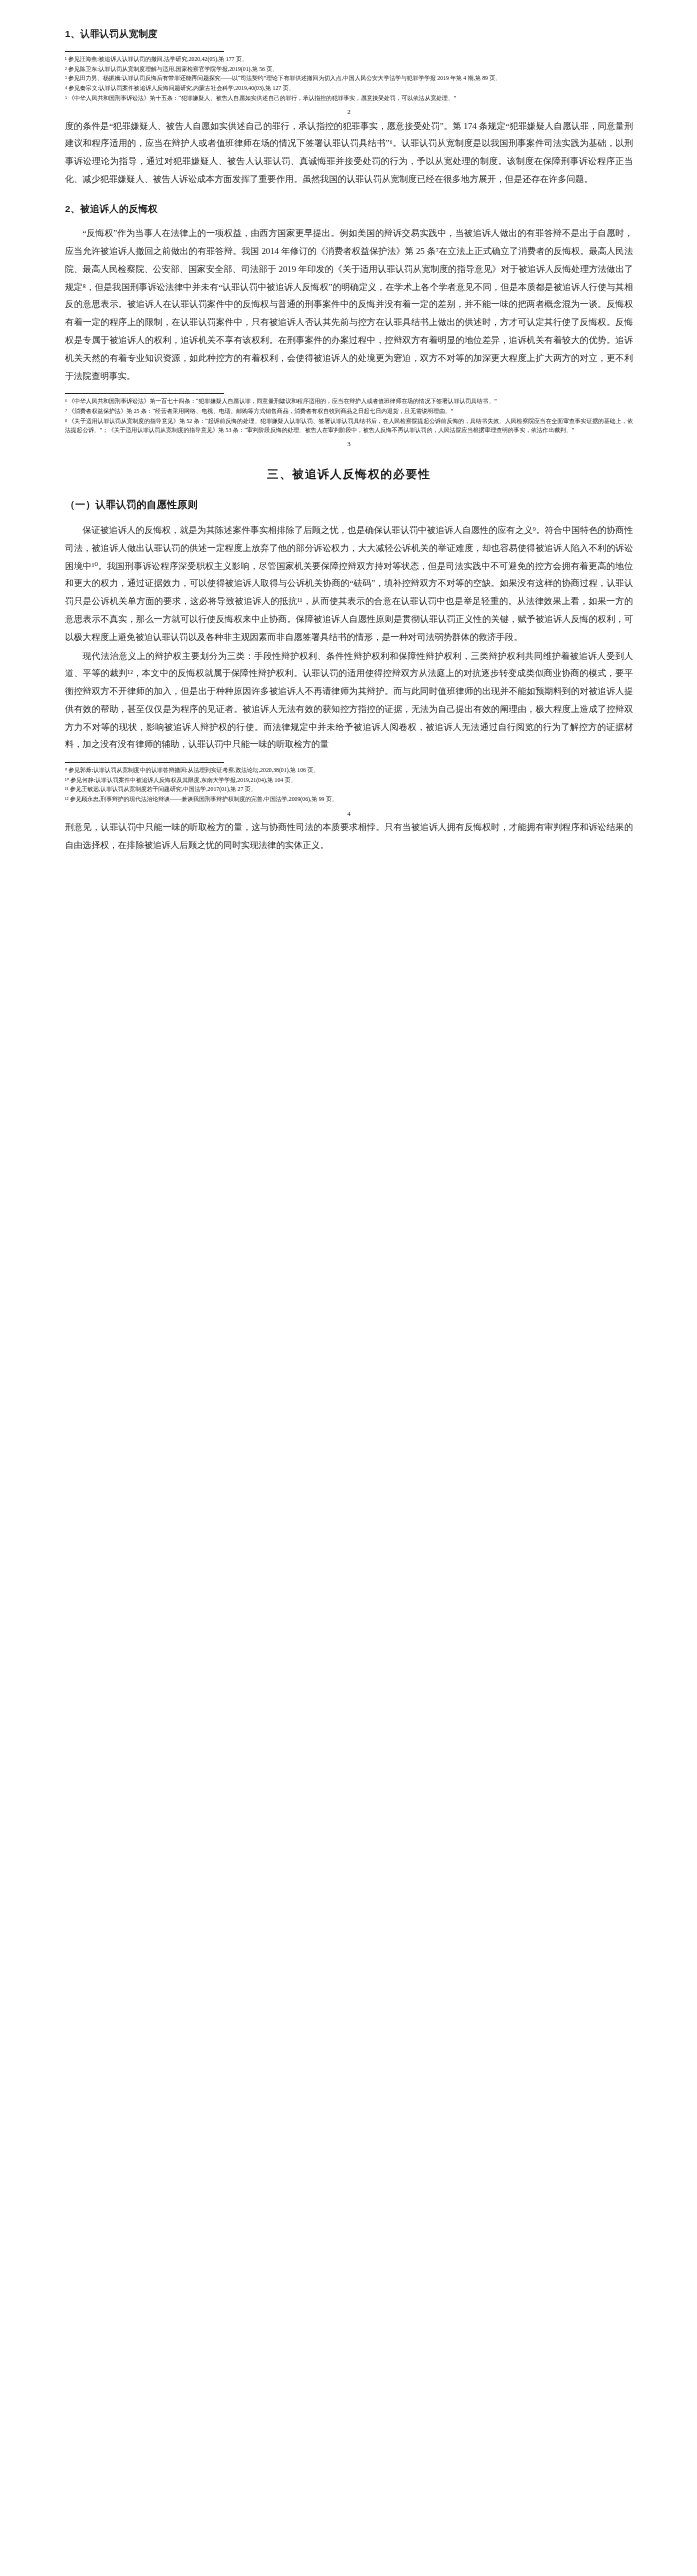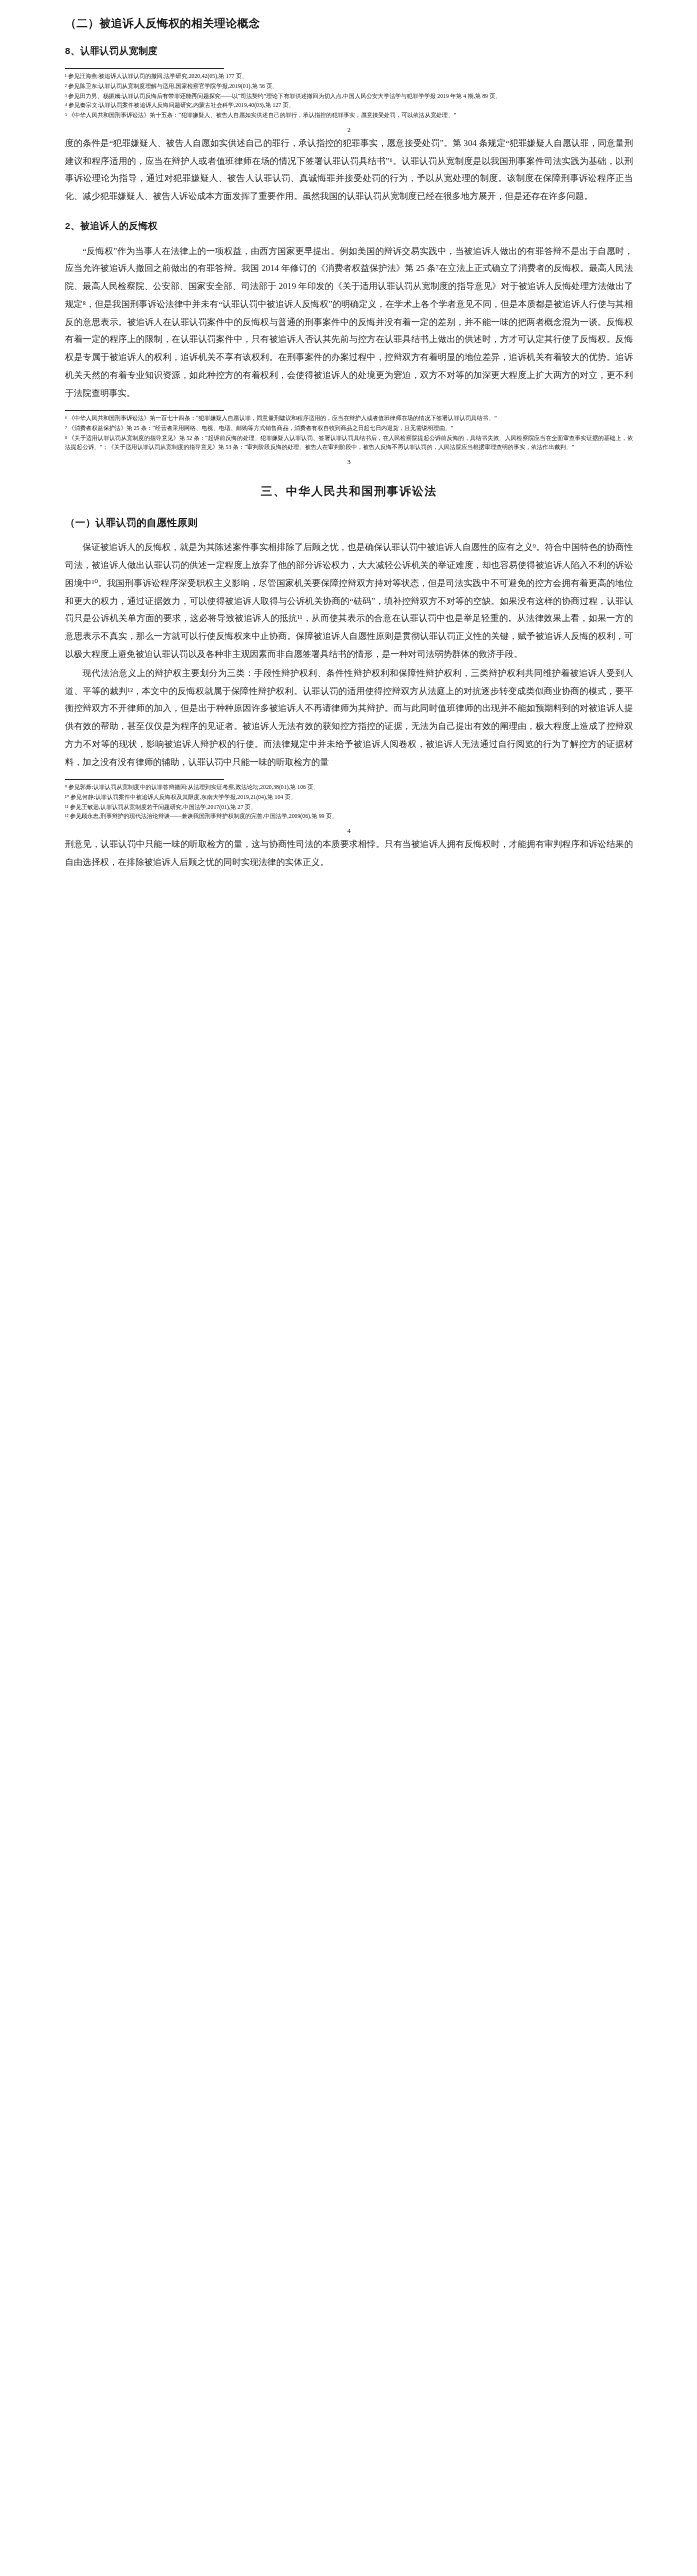--- a/index.html
+++ b/index.html
@@ -75,54 +75,53 @@
     font-size: 6.8px;
     margin: 5.5px 0 2.2px 0;
     color: #111;
   }
 </style>
 </head>
 <body>
 
 <div class="page">
 
-  <h2 class="sec-title">（二）被追诉人反悔权的相关理论概念</h2>
 
-  <h3 class="sub-title">8、认罪认罚从宽制度</h3>
+  <h3 class="sub-title">1、认罪认罚从宽制度</h3>
 
 
   <hr class="fn-rule">
 
   <div class="footnotes">
     <p class="fn">¹ 参见汪海燕:被追诉人认罪认罚的撤回,法学研究,2020,42(05),第 177 页。</p>
     <p class="fn">² 参见陈卫东:认罪认罚从宽制度理解与适用,国家检察官学院学报,2019(01),第 56 页。</p>
     <p class="fn">³ 参见田力男、杨振娥:认罪认罚反悔后有带罪还能再问题探究——以“司法契约”理论下有罪供述撤回为切入点,中国人民公安大学法学与犯罪学学报 2019 年第 4 期,第 89 页。</p>
     <p class="fn">⁴ 参见秦宗文:认罪认罚案件被追诉人反悔问题研究,内蒙古社会科学,2019,40(03),第 127 页。</p>
     <p class="fn">⁵ 《中华人民共和国刑事诉讼法》第十五条：“犯罪嫌疑人、被告人自愿如实供述自己的罪行，承认指控的犯罪事实，愿意接受处罚，可以依法从宽处理。”</p>
   </div>
 
   <div class="pagenum">2</div>
 
-  <p class="body noindent">度的条件是“犯罪嫌疑人、被告人自愿如实供述自己的罪行，承认指控的犯罪事实，愿意接受处罚”。第 304 条规定“犯罪嫌疑人自愿认罪，同意量刑建议和程序适用的，应当在辩护人或者值班律师在场的情况下签署认罪认罚具结书”⁶。认罪认罚从宽制度是以我国刑事案件司法实践为基础，以刑事诉讼理论为指导，通过对犯罪嫌疑人、被告人认罪认罚、真诚悔罪并接受处罚的行为，予以从宽处理的制度。该制度在保障刑事诉讼程序正当化、减少犯罪嫌疑人、被告人诉讼成本方面发挥了重要作用。虽然我国的认罪认罚从宽制度已经在很多地方展开，但是还存在许多问题。</p>
+  <p class="body noindent">度的条件是“犯罪嫌疑人、被告人自愿如实供述自己的罪行，承认指控的犯罪事实，愿意接受处罚”。第 174 条规定“犯罪嫌疑人自愿认罪，同意量刑建议和程序适用的，应当在辩护人或者值班律师在场的情况下签署认罪认罚具结书”⁶。认罪认罚从宽制度是以我国刑事案件司法实践为基础，以刑事诉讼理论为指导，通过对犯罪嫌疑人、被告人认罪认罚、真诚悔罪并接受处罚的行为，予以从宽处理的制度。该制度在保障刑事诉讼程序正当化、减少犯罪嫌疑人、被告人诉讼成本方面发挥了重要作用。虽然我国的认罪认罚从宽制度已经在很多地方展开，但是还存在许多问题。</p>
 
   <h3 class="sub-title">2、被追诉人的反悔权</h3>
 
   <p class="body">“反悔权”作为当事人在法律上的一项权益，由西方国家更早提出。例如美国的辩诉交易实践中，当被追诉人做出的有罪答辩不是出于自愿时，应当允许被追诉人撤回之前做出的有罪答辩。我国 2014 年修订的《消费者权益保护法》第 25 条⁷在立法上正式确立了消费者的反悔权。最高人民法院、最高人民检察院、公安部、国家安全部、司法部于 2019 年印发的《关于适用认罪认罚从宽制度的指导意见》对于被追诉人反悔处理方法做出了规定⁸，但是我国刑事诉讼法律中并未有“认罪认罚中被追诉人反悔权”的明确定义，在学术上各个学者意见不同，但是本质都是被追诉人行使与其相反的意思表示。被追诉人在认罪认罚案件中的反悔权与普通的刑事案件中的反悔并没有着一定的差别，并不能一味的把两者概念混为一谈。反悔权有着一定的程序上的限制，在认罪认罚案件中，只有被追诉人否认其先前与控方在认罪具结书上做出的供述时，方才可认定其行使了反悔权。反悔权是专属于被追诉人的权利，追诉机关不享有该权利。在刑事案件的办案过程中，控辩双方有着明显的地位差异，追诉机关有着较大的优势。追诉机关天然的有着专业知识资源，如此种控方的有着权利，会使得被追诉人的处境更为窘迫，双方不对等的加深更大程度上扩大两方的对立，更不利于法院查明事实。</p>
 
   <hr class="fn-rule">
 
   <div class="footnotes">
     <p class="fn">⁶ 《中华人民共和国刑事诉讼法》第一百七十四条：“犯罪嫌疑人自愿认罪，同意量刑建议和程序适用的，应当在辩护人或者值班律师在场的情况下签署认罪认罚具结书。”</p>
     <p class="fn">⁷ 《消费者权益保护法》第 25 条：“经营者采用网络、电视、电话、邮购等方式销售商品，消费者有权自收到商品之日起七日内退货，且无需说明理由。”</p>
     <p class="fn">⁸ 《关于适用认罪认罚从宽制度的指导意见》第 52 条：“起诉前反悔的处理。犯罪嫌疑人认罪认罚、签署认罪认罚具结书后，在人民检察院提起公诉前反悔的，具结书失效。人民检察院应当在全面审查事实证据的基础上，依法提起公诉。”；《关于适用认罪认罚从宽制度的指导意见》第 53 条：“审判阶段反悔的处理。被告人在审判阶段中，被告人反悔不再认罪认罚的，人民法院应当根据审理查明的事实，依法作出裁判。”</p>
   </div>
 
   <div class="pagenum">3</div>
 
-  <h2 class="chapter">三、中华人民共和国刑事诉讼法</h2>
+  <h2 class="chapter">三、被追诉人反悔权的必要性</h2>
 
   <h3 class="chapter-sub">（一）认罪认罚的自愿性原则</h3>
 
   <p class="body">保证被追诉人的反悔权，就是为其陈述案件事实相排除了后顾之忧，也是确保认罪认罚中被追诉人自愿性的应有之义⁹。符合中国特色的协商性司法，被追诉人做出认罪认罚的供述一定程度上放弃了他的部分诉讼权力，大大减轻公诉机关的举证难度，却也容易使得被追诉人陷入不利的诉讼困境中¹⁰。我国刑事诉讼程序深受职权主义影响，尽管国家机关要保障控辩双方持对等状态，但是司法实践中不可避免的控方会拥有着更高的地位和更大的权力，通过证据效力，可以使得被追诉人取得与公诉机关协商的“砝码”，填补控辩双方不对等的空缺。如果没有这样的协商过程，认罪认罚只是公诉机关单方面的要求，这必将导致被追诉人的抵抗¹¹，从而使其表示的合意在认罪认罚中也是举足轻重的。从法律效果上看，如果一方的意思表示不真实，那么一方就可以行使反悔权来中止协商。保障被追诉人自愿性原则是贯彻认罪认罚正义性的关键，赋予被追诉人反悔的权利，可以极大程度上避免被迫认罪认罚以及各种非主观因素而非自愿签署具结书的情形，是一种对司法弱势群体的救济手段。</p>
 
 
   <p class="body">现代法治意义上的辩护权主要划分为三类：手段性辩护权利、条件性辩护权利和保障性辩护权利，三类辩护权利共同维护着被追诉人受到人道、平等的裁判¹²，本文中的反悔权就属于保障性辩护权利。认罪认罚的适用使得控辩双方从法庭上的对抗逐步转变成类似商业协商的模式，要平衡控辩双方不开律师的加入，但是出于种种原因许多被追诉人不再请律师为其辩护。而与此同时值班律师的出现并不能如预期料到的对被追诉人提供有效的帮助，甚至仅仅是为程序的见证者。被追诉人无法有效的获知控方指控的证据，无法为自己提出有效的阐理由，极大程度上造成了控辩双方力不对等的现状，影响被追诉人辩护权的行使。而法律规定中并未给予被追诉人阅卷权，被追诉人无法通过自行阅览的行为了解控方的证据材料，加之没有没有律师的辅助，认罪认罚中只能一味的听取检方的量</p>
 
   <hr class="fn-rule">
 

